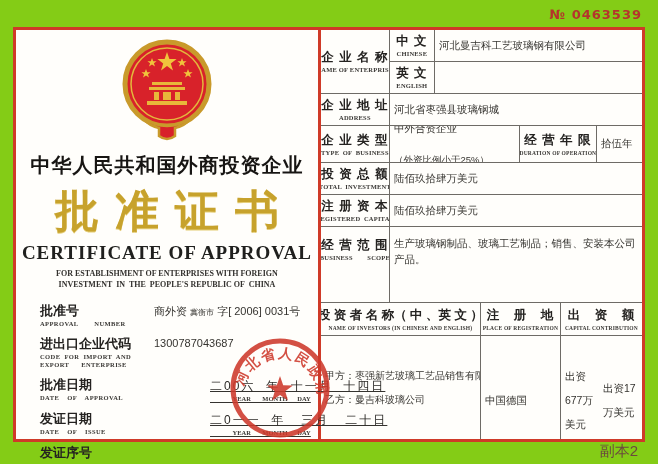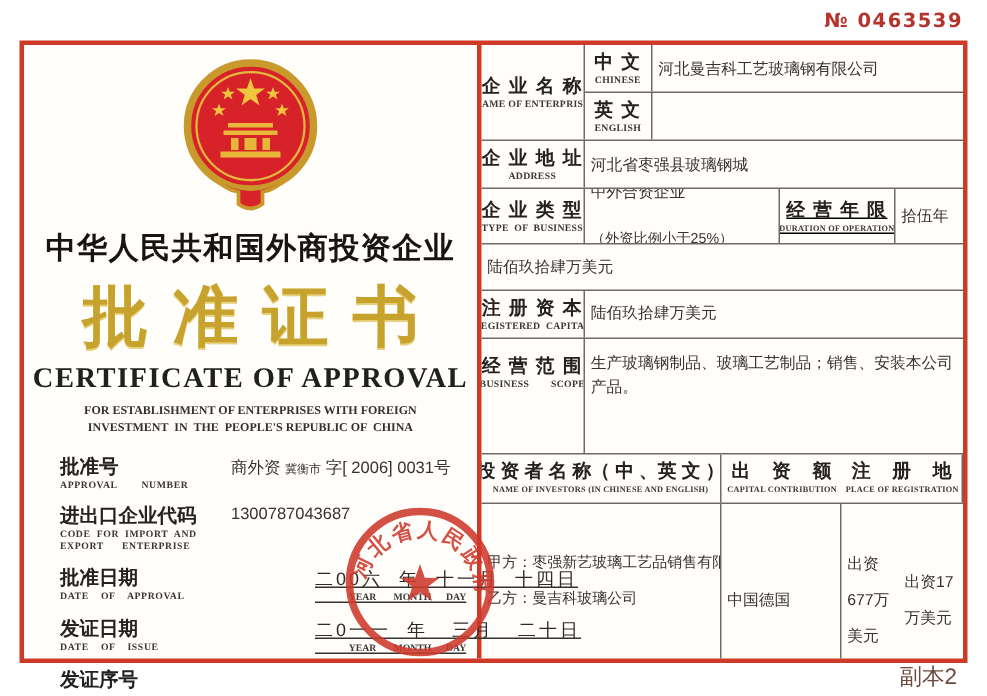--- a/index.html
+++ b/index.html
@@ -1,17 +1,17 @@
 <!DOCTYPE html>
 <html><head>
 <meta charset="utf-8">
 <style>
   html,body{margin:0;padding:0;}
   body{font-family:"Liberation Sans","DejaVu Sans",sans-serif;background:#e8e6e1;}
-  .page{position:relative;width:658px;height:464px;background:#ffffff;overflow:hidden;}
+  .page{position:relative;width:658px;height:464px;background:#84cc16;overflow:hidden;}
   .serial-no{position:absolute;top:7px;right:16px;font-family:"DejaVu Sans",sans-serif;
     font-size:13px;font-weight:bold;color:#b5342c;letter-spacing:1px;}
   .copy-label{position:absolute;bottom:3px;right:20px;font-size:15px;color:#6b4a3d;}
   .cert{position:absolute;left:13px;top:27px;width:632px;height:415px;border:3px solid #cf3a28;
     background:#fffefb;display:flex;box-sizing:border-box;}
   
   .left-panel{width:314px;position:relative;box-sizing:border-box;}
   .emblem-wrap{position:absolute;top:8px;left:0;width:100%;text-align:center;}
   .title-cn{position:absolute;top:122px;width:100%;text-align:center;font-size:20px;font-weight:bold;
     color:#171513;letter-spacing:1px;white-space:nowrap;}
@@ -38,21 +38,21 @@
   
   .right-panel{flex:1;border-left:3px solid #cf3a28;display:flex;flex-direction:column;box-sizing:border-box;}
   .trow{display:flex;border-bottom:1px solid #6e6b66;box-sizing:border-box;}
   .trow:last-child{border-bottom:none;flex:1;}
   .cell{box-sizing:border-box;padding:3px 4px;overflow:hidden;}
   .cell.bR{border-right:1px solid #6e6b66;}
   .lblc{display:flex;flex-direction:column;justify-content:center;align-items:center;text-align:center;}
   .lblc .lab-cn{font-size:12.5px;letter-spacing:1px;}
   .lblc .lab-en{letter-spacing:.2px;text-align:center;}
   .valc{display:flex;align-items:center;font-size:10.5px;color:#35332f;}
-  .w69{flex:0 0 69px;} .w45{flex:0 0 45px;} .w77{flex:0 0 77px;text-decoration:underline;} .w130{flex:0 0 130px;}
+  .w69{flex:0 0 69px;} .w45{flex:0 0 45px;} .w77{flex:0 0 77px;} .w130{flex:0 0 130px;}
   .w160{flex:0 0 160px;} .w80{flex:0 0 80px;} .flex1{flex:1;}
   .subcol{flex:1;display:flex;flex-direction:column;}
   .subrow{display:flex;flex:1;box-sizing:border-box;}
   .subrow.bB{border-bottom:1px solid #6e6b66;}
   .type-val{display:flex;flex-direction:column;justify-content:center;font-size:10.5px;color:#35332f;line-height:14px;gap:18px;}
   .scope-val{align-items:flex-start;padding-top:8px;line-height:16px;white-space:normal;}
   .inv-name{flex-direction:column;align-items:flex-start;justify-content:flex-start;padding-top:28px;line-height:24px;}
   .inv-mid{flex-direction:row;align-items:center;justify-content:flex-start;padding-top:28px;line-height:24px;}
 </style>
 </head>
@@ -210,20 +210,24 @@
           <div style="font-size:9.5px">（外资比例小于25%）</div>
         </div>
         <div class="cell bR w77 lblc">
           <div class="lab-cn">经 营 年 限</div>
           <div class="lab-en" style="font-size:5.5px">DURATION OF OPERATION</div>
         </div>
         <div class="cell flex1 valc">拾伍年</div>
       </div>
 
       <div class="trow" style="height:32px">
+        <div class="cell bR w69 lblc">
+          <div class="lab-cn">投 资 总 额</div>
+          <div class="lab-en">TOTAL  INVESTMENT</div>
+        </div>
         <div class="cell flex1 valc">陆佰玖拾肆万美元</div>
       </div>
 
       <div class="trow" style="height:33px">
         <div class="cell bR w69 lblc">
           <div class="lab-cn">注 册 资 本</div>
           <div class="lab-en">REGISTERED  CAPITAL</div>
         </div>
         <div class="cell flex1 valc">陆佰玖拾肆万美元</div>
       </div>
@@ -234,27 +238,27 @@
           <div class="lab-en">BUSINESS        SCOPE</div>
         </div>
         <div class="cell flex1 valc scope-val">生产玻璃钢制品、玻璃工艺制品；销售、安装本公司产品。</div>
       </div>
 
       <div class="trow" style="height:35px">
         <div class="cell bR w160 lblc">
           <div class="lab-cn" style="letter-spacing:0;white-space:nowrap;">投 资 者 名 称（ 中 、英 文 ）</div>
           <div class="lab-en" style="font-size:5.5px">NAME OF INVESTORS (IN CHINESE AND ENGLISH)</div>
         </div>
+        <div class="cell bR w80 lblc">
+          <div class="lab-cn">注　册　地</div>
+          <div class="lab-en" style="font-size:5.5px">PLACE OF REGISTRATION</div>
+        </div>
         <div class="cell flex1 lblc">
           <div class="lab-cn">出　资　额</div>
           <div class="lab-en" style="font-size:5.5px">CAPITAL CONTRIBUTION</div>
-        </div>
-        <div class="cell bR w80 lblc">
-          <div class="lab-cn">注　册　地</div>
-          <div class="lab-en" style="font-size:5.5px">PLACE OF REGISTRATION</div>
         </div>
       </div>
 
       <div class="trow">
         <div class="cell bR w160 valc inv-name">
           <div style="font-size:10px;white-space:nowrap;">甲方：枣强新艺玻璃工艺品销售有限公司</div>
           <div style="font-size:10px;white-space:nowrap;">乙方：曼吉科玻璃公司</div>
         </div>
         <div class="cell bR w80 valc inv-mid">
           <div>中国</div>

